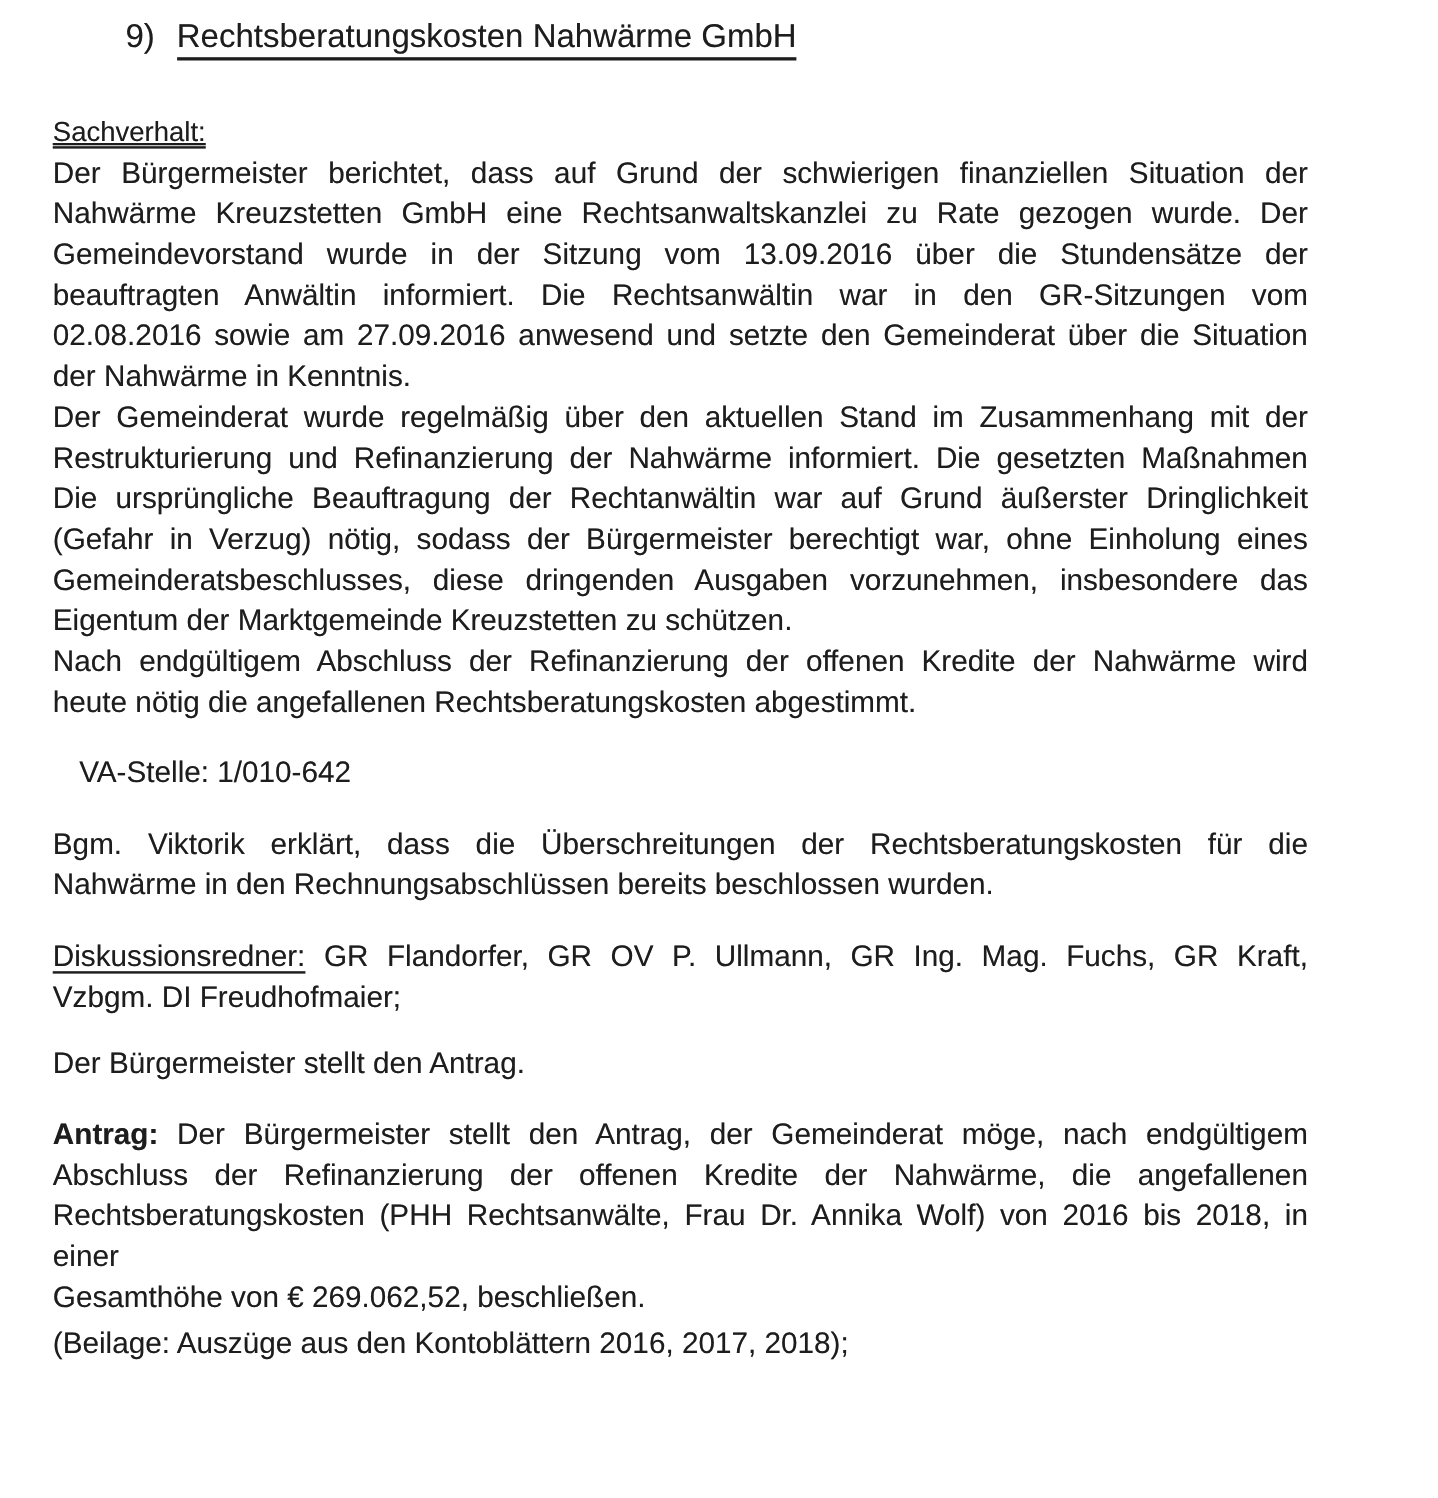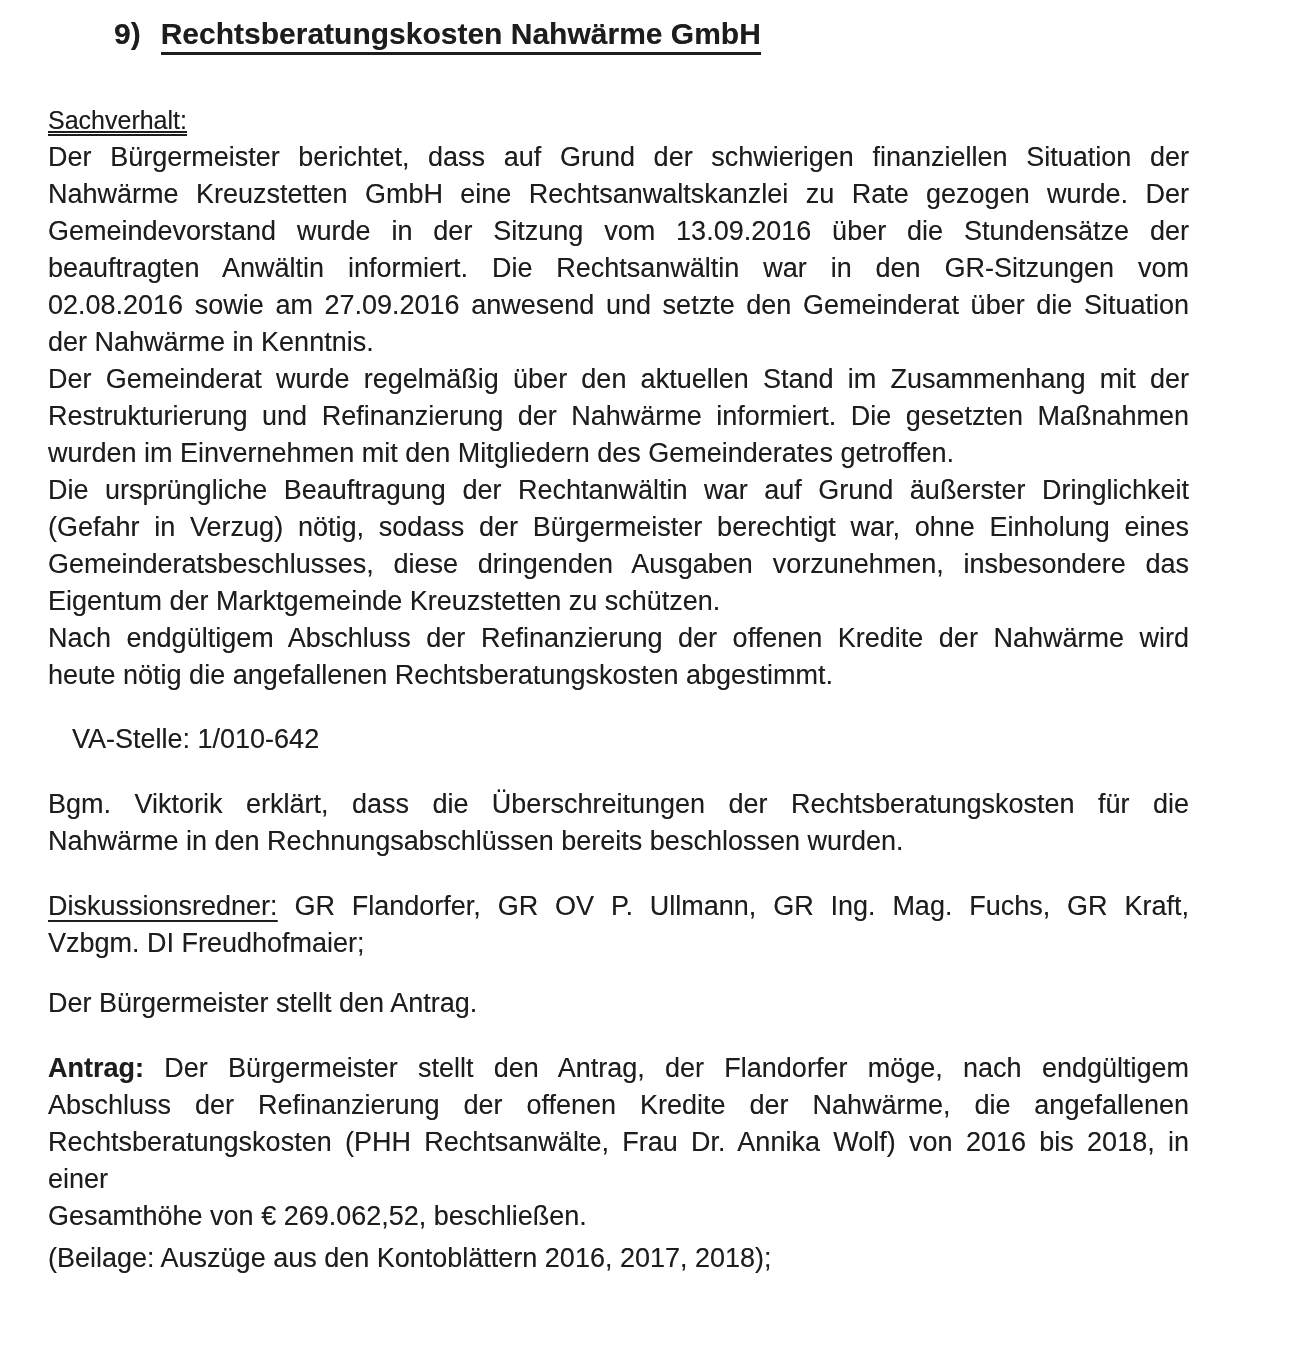--- a/index.html
+++ b/index.html
@@ -13,21 +13,21 @@
     font-family: "Liberation Sans", sans-serif;
     color: #1d1d1d;
     overflow: hidden;
   }
   .page {
     padding: 14px 118px 0 48px;
     text-shadow: 0 0 0.6px rgba(50,50,50,0.55);
   }
   .heading {
     margin-left: 66px;
-    font-weight: bold;
+    font-weight: normal;
     font-size: 30px;
     line-height: 40px;
     white-space: nowrap;
   }
   .h-num { margin-right: 20px; }
   .h-title {
     border-bottom: 3px solid #1d1d1d;
     padding-bottom: 2px;
   }
   .label-line {
@@ -73,21 +73,20 @@
     <div class="ln j">Nahwärme Kreuzstetten GmbH eine Rechtsanwaltskanzlei zu Rate gezogen wurde. Der</div>
     <div class="ln j">Gemeindevorstand wurde in der Sitzung vom 13.09.2016 über die Stundensätze der</div>
     <div class="ln j">beauftragten Anwältin informiert. Die Rechtsanwältin war in den GR-Sitzungen vom</div>
     <div class="ln j">02.08.2016 sowie am 27.09.2016 anwesend und setzte den Gemeinderat über die Situation</div>
     <div class="ln">der Nahwärme in Kenntnis.</div>
   </div>
 
   <div>
     <div class="ln j">Der Gemeinderat wurde regelmäßig über den aktuellen Stand im Zusammenhang mit der</div>
     <div class="ln j">Restrukturierung und Refinanzierung der Nahwärme informiert. Die gesetzten Maßnahmen</div>
-    <div class="ln">wurden im Einvernehmen mit den Mitgliedern des Gemeinderates getroffen.</div>
   </div>
 
   <div>
     <div class="ln j">Die ursprüngliche Beauftragung der Rechtanwältin war auf Grund äußerster Dringlichkeit</div>
     <div class="ln j">(Gefahr in Verzug) nötig, sodass der Bürgermeister berechtigt war, ohne Einholung eines</div>
     <div class="ln j">Gemeinderatsbeschlusses, diese dringenden Ausgaben vorzunehmen, insbesondere das</div>
     <div class="ln">Eigentum der Marktgemeinde Kreuzstetten zu schützen.</div>
   </div>
 
   <div>
@@ -104,21 +103,21 @@
   </div>
 
   <div class="mt-sec2">
     <div class="ln j"><span class="u-label">Diskussionsredner:</span><span> GR Flandorfer, GR OV P. Ullmann, GR Ing. Mag. Fuchs, GR Kraft,</span></div>
     <div class="ln">Vzbgm. DI Freudhofmaier;</div>
   </div>
 
   <div class="ln mt-intro">Der Bürgermeister stellt den Antrag.</div>
 
   <div class="mt-sec2">
-    <div class="ln j"><span class="b">Antrag:</span><span> Der Bürgermeister stellt den Antrag, der Flandorfer möge, nach endgültigem</span></div>
+    <div class="ln j"><span class="b">Antrag:</span><span> Der Bürgermeister stellt den Antrag, der Gemeinderat möge, nach endgültigem</span></div>
     <div class="ln j">Abschluss der Refinanzierung der offenen Kredite der Nahwärme, die angefallenen</div>
     <div class="ln j">Rechtsberatungskosten (PHH Rechtsanwälte, Frau Dr. Annika Wolf) von 2016 bis 2018, in einer</div>
     <div class="ln">Gesamthöhe von € 269.062,52, beschließen.</div>
   </div>
 
   <div class="ln mt-beilage">(Beilage: Auszüge aus den Kontoblättern 2016, 2017, 2018);</div>
 
 </div>
 
 </body></html>

